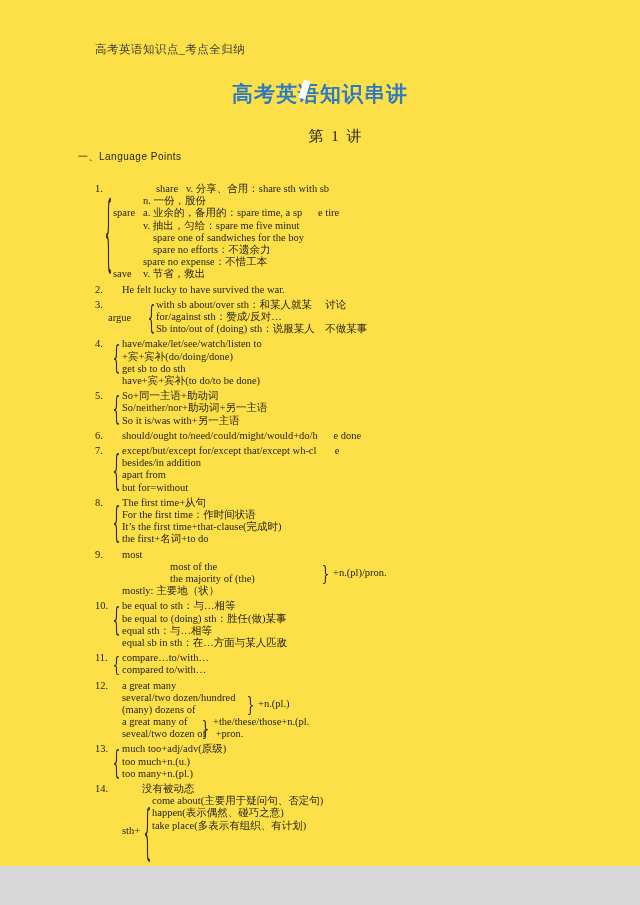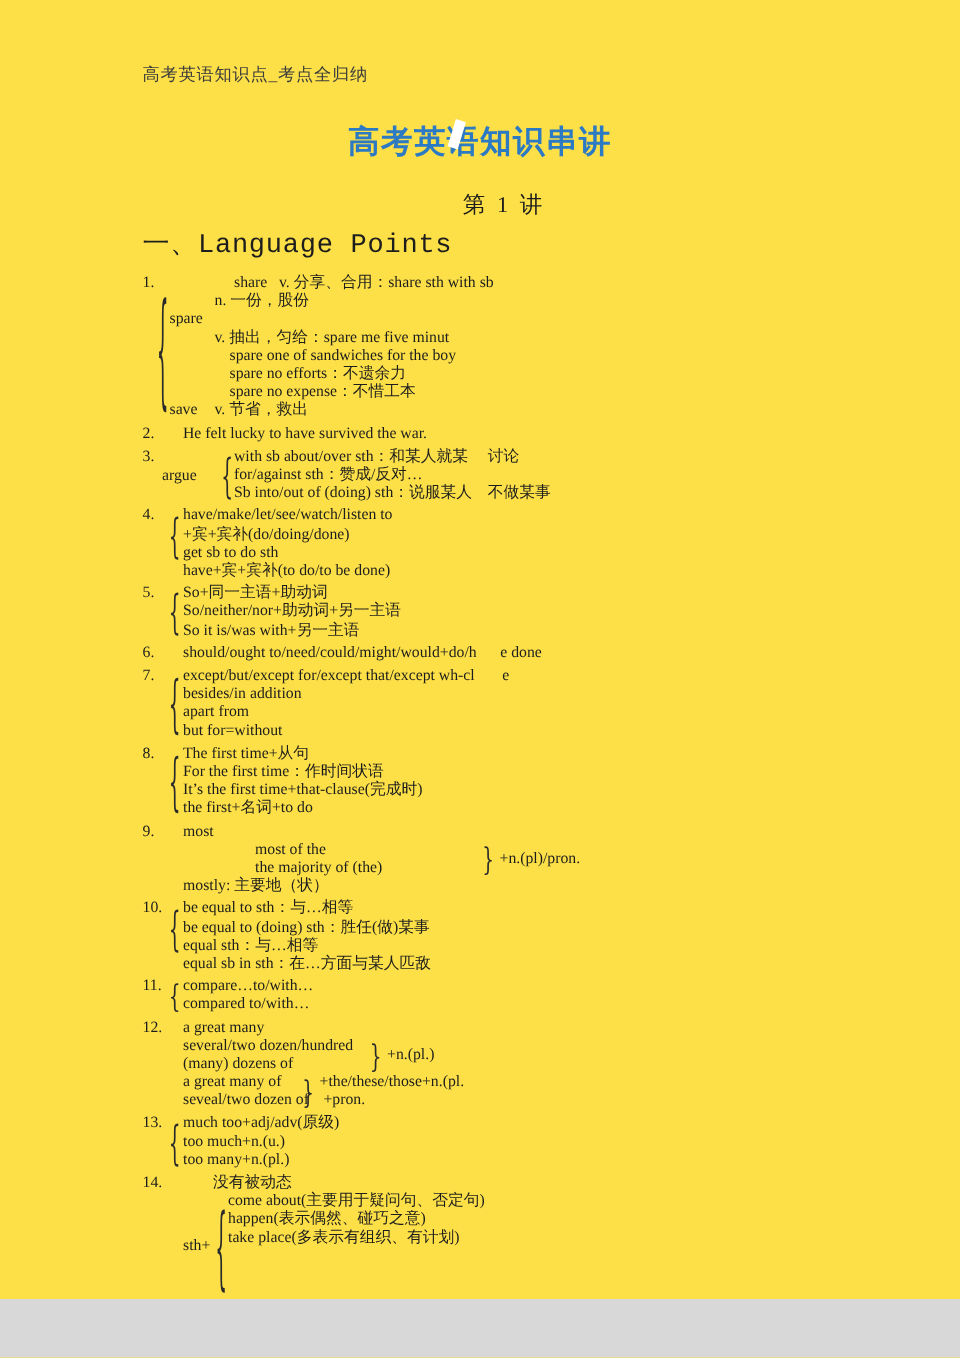--- a/index.html
+++ b/index.html
@@ -25,23 +25,23 @@
   .title-artifact{
     position:absolute;left:301px;top:80px;width:7px;height:19px;
     background:#ffffff;transform:rotate(17deg);
   }
   .lecture-title{
     position:absolute;left:0;top:127px;width:640px;
     text-align:center;font-size:15px;letter-spacing:2px;
     transform:translateX(16px);
   }
   .section-heading{
-    position:absolute;left:95px;top:150px;
-    font-family:Liberation Mono, monospace;
-    font-size:18px;letter-spacing:.5px;white-space:pre;
+    position:absolute;left:78px;top:150px;
+    font-family:Liberation Sans, sans-serif;
+    font-size:10px;letter-spacing:.5px;white-space:pre;
   }
   .items{
     position:absolute;left:95px;top:183px;width:500px;
   }
   .item{display:flex;align-items:flex-start;margin-top:3px;}
   .item:first-child{margin-top:0;}
   .num{flex:none;width:27px;font-size:10.5px;line-height:12.2px;}
   .body{flex:1;min-width:0;}
   .line{height:12.2px;line-height:12.2px;font-size:10.5px;white-space:pre;}
   .wl{display:flex;}
@@ -71,25 +71,25 @@
       <div class="item">
         <div class="num">1.</div>
         <div class="body">
           <div class="group" style="margin-left: -19px;">
             <div class="brace" style="height: 97.6px; width: 10px;">
               <span style="transform: scale(0.62, 4.153);">{</span>
             </div>
             <div class="lines">
               <div class="line wl"><span class="word" style="width: 30px; padding-left: 43px;">share</span><span class="ltext">v. 分享、合用：share sth with sb</span></div>
               <div class="line wl"><span class="word" style="width: 30px;"></span><span class="ltext">n. 一份，股份</span></div>
-              <div class="line wl"><span class="word" style="width: 30px;">spare</span></div>
+              <div class="line wl"><span class="word" style="width: 30px;">spare</span><span class="ltext">a. 业余的，备用的：spare time, a sp      e tire</span></div>
               <div class="line wl"><span class="word" style="width: 30px;"></span><span class="ltext">v. 抽出，匀给：spare me five minut</span></div>
               <div class="line wl"><span class="word" style="width: 30px;"></span><span class="ltext" style="margin-left: 10px;">spare one of sandwiches for the boy</span></div>
               <div class="line wl"><span class="word" style="width: 30px;"></span><span class="ltext" style="margin-left: 10px;">spare no efforts：不遗余力</span></div>
-              <div class="line wl"><span class="word" style="width: 30px;"></span><span class="ltext" style="margin-left: 10px;">spare no expense：不惜工本</span></div>
+              <div class="line wl"><span class="word" style="width: 30px;"></span><span class="ltext" style="">spare no expense：不惜工本</span></div>
               <div class="line wl"><span class="word" style="width: 30px;">save</span><span class="ltext">v. 节省，救出</span></div>
             </div>
           </div>
         </div>
       </div>
       <div class="item">
         <div class="num">2.</div>
         <div class="body">
           <div class="line">He felt lucky to have survived the war.</div>
         </div>

